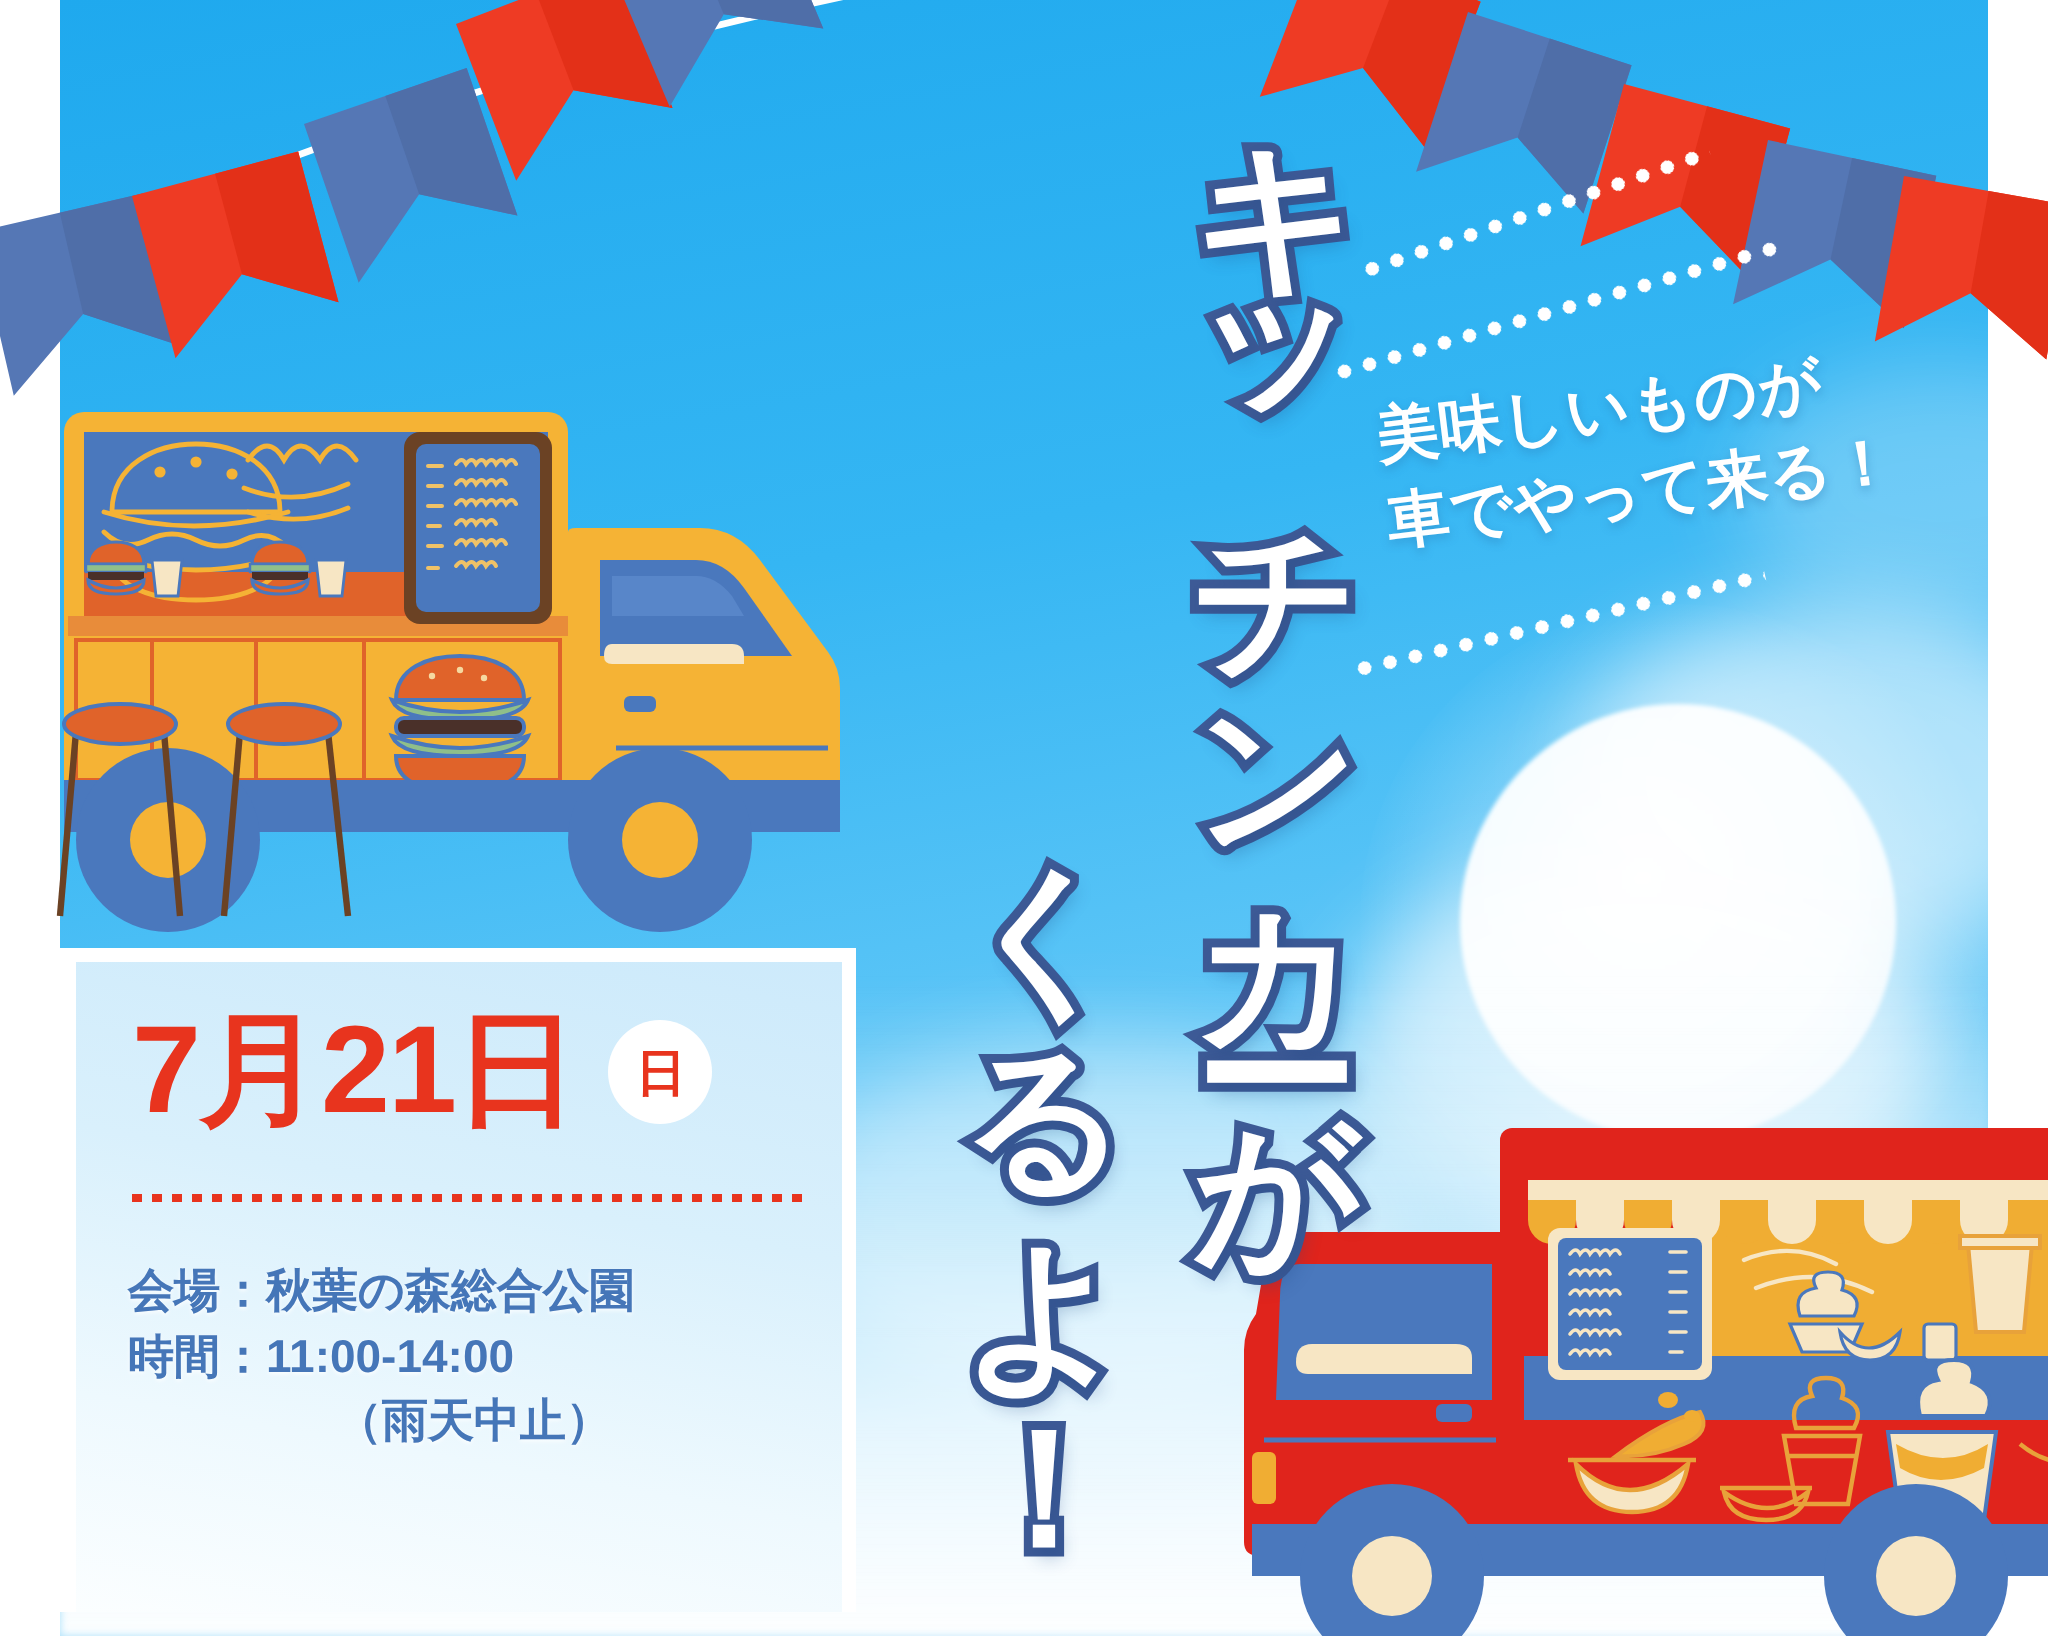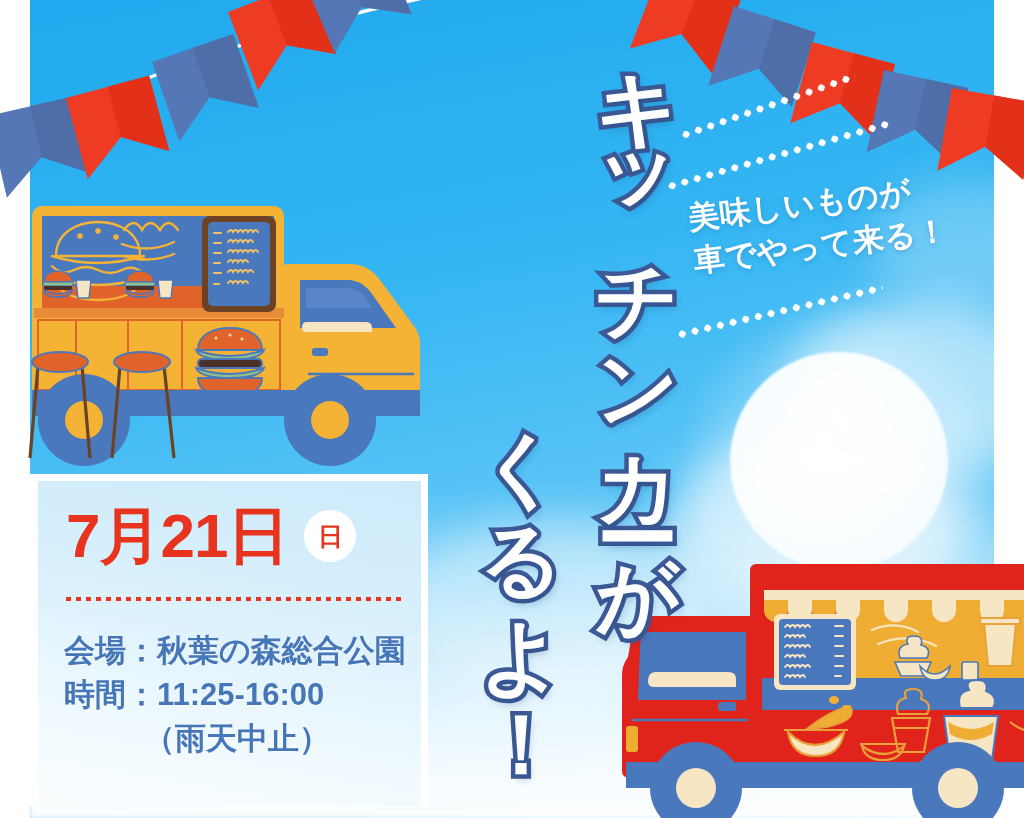--- a/index.html
+++ b/index.html
@@ -69,21 +69,21 @@
     width:52px; height:52px; border-radius:50%; background:#ffffff;
     margin-left:16px; display:flex; align-items:center; justify-content:center;
     color:#e8341e; font-weight:bold; font-size:25px;
   }
   .divider{
     position:absolute; left:28px; top:116px; width:340px; height:4px;
     background-image:linear-gradient(to right, #e8341e 0 5px, rgba(0,0,0,0) 5px 10px);
     background-size:10px 4px; background-repeat:repeat-x;
   }
   .venue{ position:absolute; left:26px; top:148px; width:360px;
-    color:#4576b8; font-weight:bold; font-size:31px; line-height:1.42;
+    color:#4576b8; font-weight:bold; font-size:23px; line-height:1.42;
     text-shadow:0 1px 2px rgba(255,255,255,.85); }
   .venue .right{ display:block; text-align:center; padding-right:14px; }
 </style>
 </head>
 <body>
 
 <div id="poster">
 
   <div class="sky">
     <div class="sunglow"></div>
@@ -356,18 +356,18 @@
   </div>
 
   <div class="infopanel">
     <div class="datebox">
       <span class="datetext">7月21日</span>
       <span class="daybadge">日</span>
     </div>
     <div class="divider"></div>
     <div class="venue">
       <div>会場：秋葉の森総合公園</div>
-      <div>時間：11:25-16:00</div>
+      <div>時間：11:00-14:00</div>
       <span class="right">（雨天中止）</span>
     </div>
   </div>
 
 </div>
 
 </body></html>

